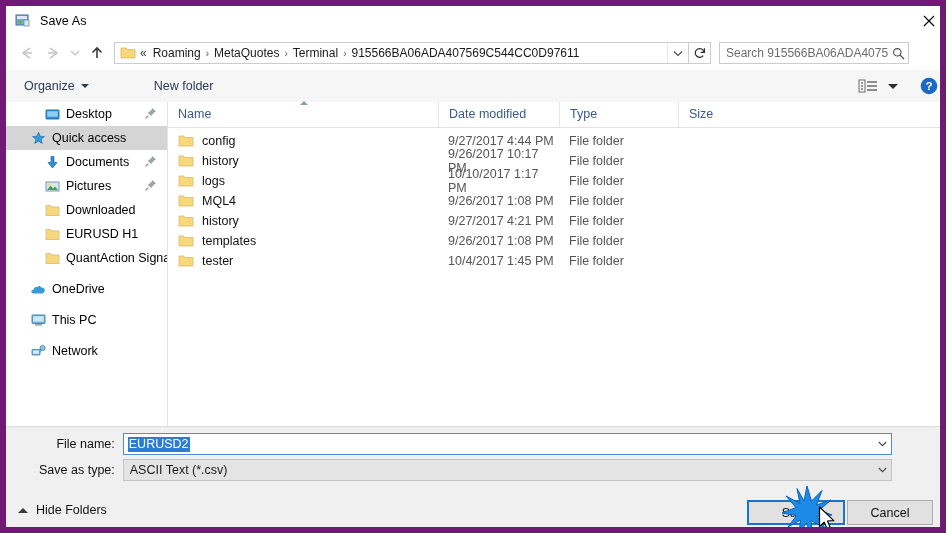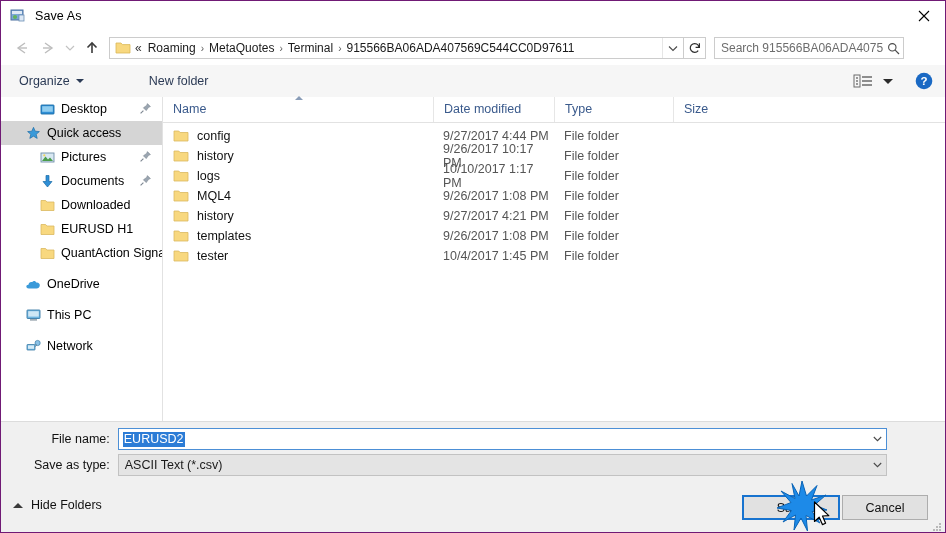--- a/index.html
+++ b/index.html
@@ -11,21 +11,21 @@
     font-family: "Liberation Sans", sans-serif;
     -webkit-font-smoothing: antialiased;
   }
   #dialog {
     position: relative;
     width: 946px;
     height: 533px;
     background: #f0f0f0;
     overflow: hidden;
     box-sizing: border-box;
-    border: 1px solid #701a75;
+    border: 6px solid #701a75;
   }
 
   
   .titlebar {
     position: absolute;
     left: 0; top: 0;
     width: 946px; height: 30px;
     background: #ffffff;
     display: flex;
     align-items: center;
@@ -573,41 +573,41 @@
           <svg width="15" height="15" viewBox="0 0 15 15">
             <path d="M7.5 1.3 L9.2 5.2 L13.4 5.6 L10.2 8.3 L11.2 12.4 L7.5 10.2 L3.8 12.4 L4.8 8.3 L1.6 5.6 L5.8 5.2 Z" fill="#3a9ad9" stroke="#1f6ea8" stroke-width="0.7"></path>
           </svg>
         </span>
         <span class="lbl">Quick access</span>
       </div>
 
       <div class="nav-row indent-1">
         <span class="ico">
           <svg width="15" height="15" viewBox="0 0 15 15">
-            <rect x="1" y="3" width="13" height="9" fill="#d8e8f2" stroke="#6f8fa8" stroke-width="0.9"></rect>
-            <path d="M2 11 L5.5 6.5 L8 9.5 L10 7.5 L13 11 Z" fill="#4a9c4a"></path>
-            <circle cx="4.3" cy="5.3" r="1.1" fill="#f2d45c"></circle>
-          </svg>
-        </span>
-        <span class="lbl">Pictures</span>
+            <path d="M6 1.5 h3 v6 h3 l-4.5 5.5 L3 7.5 h3 Z" fill="#2f8fd6" stroke="#1a6ba6" stroke-width="0.7"></path>
+          </svg>
+        </span>
+        <span class="lbl">Documents</span>
         <span class="pin">
           <svg width="13" height="13" viewBox="0 0 13 13">
             <path d="M8.4 1.6 L11.4 4.6 L9.6 5.3 L7.2 8.6 L4.4 5.8 L7.7 3.4 Z" fill="#9aa5b1" stroke="#7a848f" stroke-width="0.6"></path>
             <path d="M4.4 8.6 L1.6 11.4" stroke="#7a848f" stroke-width="1.1"></path>
           </svg>
         </span>
       </div>
 
       <div class="nav-row indent-1">
         <span class="ico">
           <svg width="15" height="15" viewBox="0 0 15 15">
-            <path d="M6 1.5 h3 v6 h3 l-4.5 5.5 L3 7.5 h3 Z" fill="#2f8fd6" stroke="#1a6ba6" stroke-width="0.7"></path>
-          </svg>
-        </span>
-        <span class="lbl">Documents</span>
+            <rect x="1" y="3" width="13" height="9" fill="#d8e8f2" stroke="#6f8fa8" stroke-width="0.9"></rect>
+            <path d="M2 11 L5.5 6.5 L8 9.5 L10 7.5 L13 11 Z" fill="#4a9c4a"></path>
+            <circle cx="4.3" cy="5.3" r="1.1" fill="#f2d45c"></circle>
+          </svg>
+        </span>
+        <span class="lbl">Pictures</span>
         <span class="pin">
           <svg width="13" height="13" viewBox="0 0 13 13">
             <path d="M8.4 1.6 L11.4 4.6 L9.6 5.3 L7.2 8.6 L4.4 5.8 L7.7 3.4 Z" fill="#9aa5b1" stroke="#7a848f" stroke-width="0.6"></path>
             <path d="M4.4 8.6 L1.6 11.4" stroke="#7a848f" stroke-width="1.1"></path>
           </svg>
         </span>
       </div>
 
       <div class="nav-row indent-1">
         <span class="ico">

